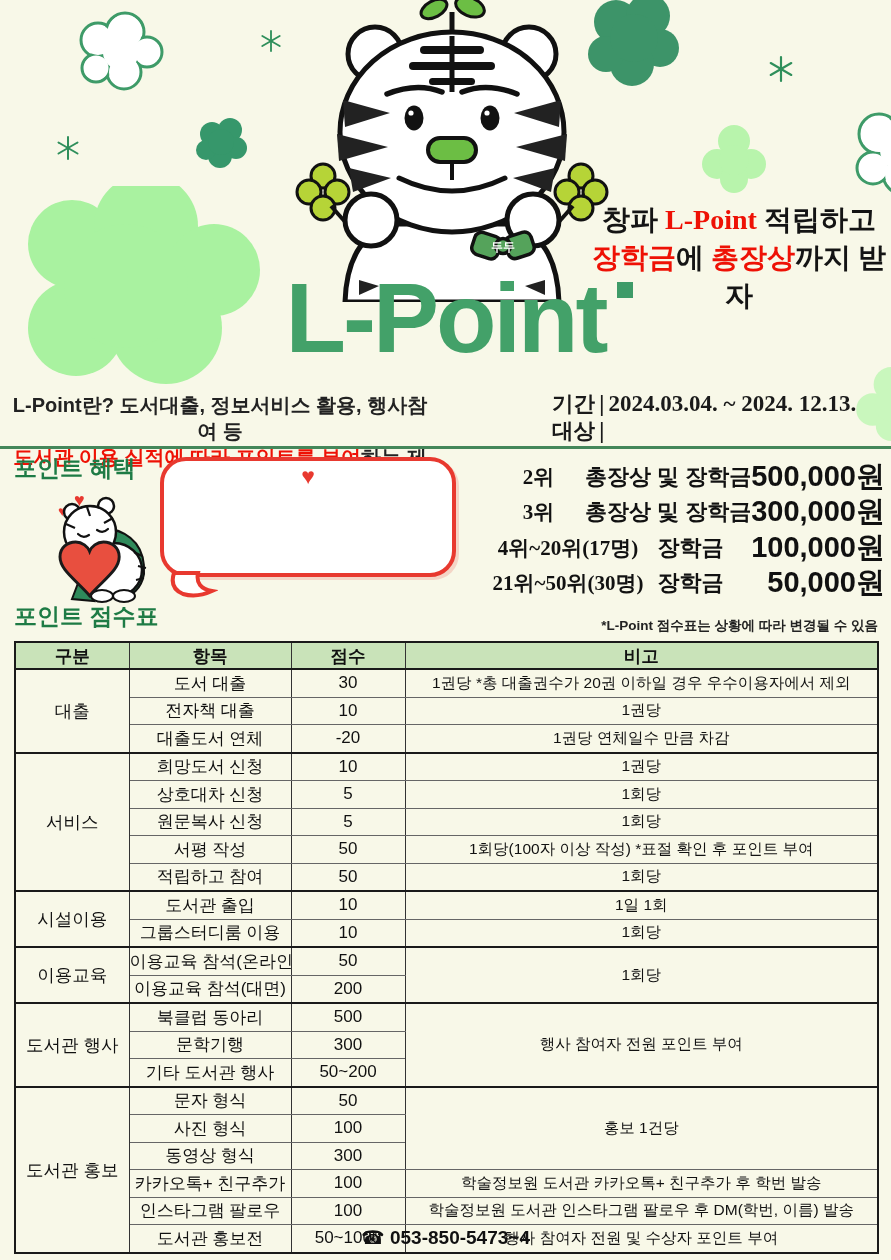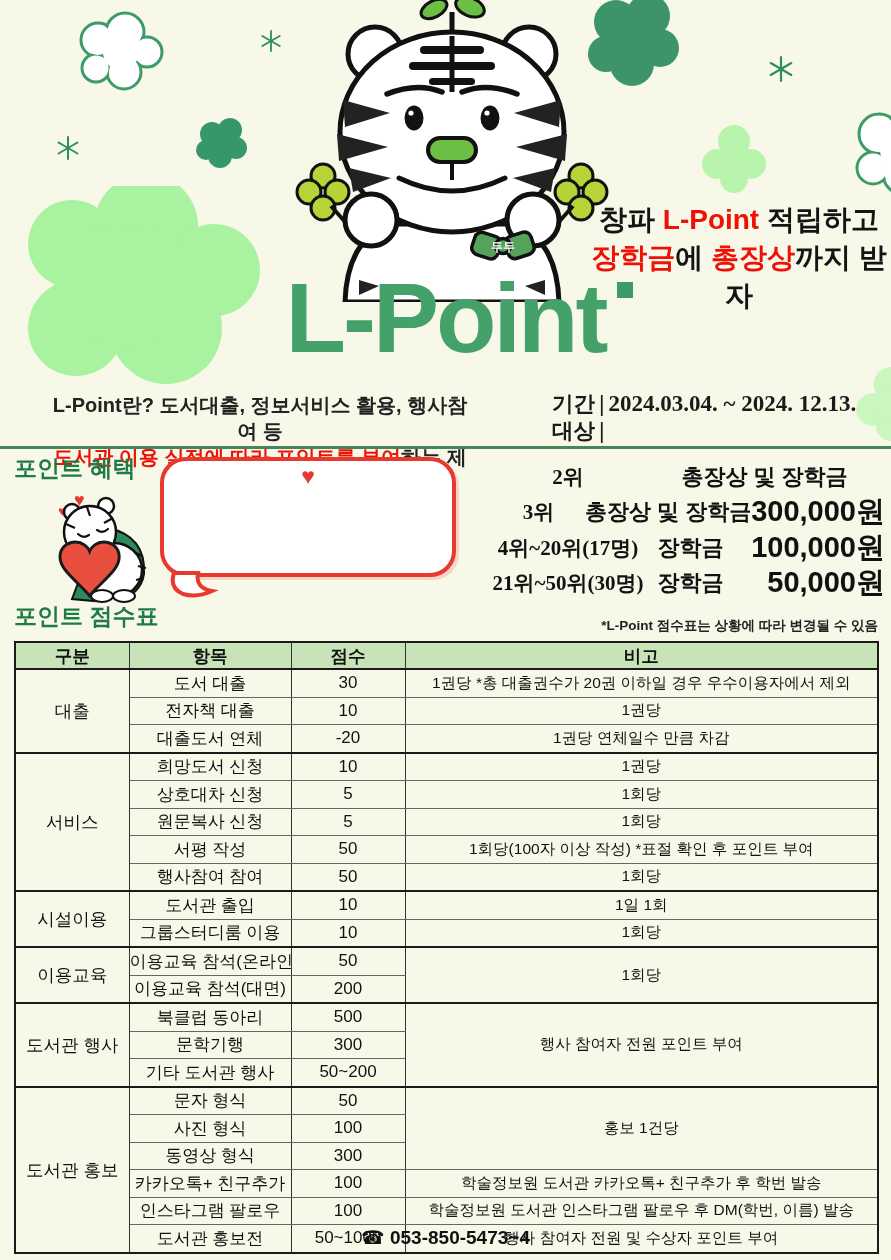--- a/index.html
+++ b/index.html
@@ -4,26 +4,26 @@
 <style>
   html,body{margin:0;padding:0;}
   body{font-family:"Liberation Sans","DejaVu Sans",sans-serif;}
   .poster{position:relative;width:891px;height:1260px;background:#F8F8E8;overflow:hidden;}
   .abs{position:absolute;}
 
   
   .main-title{left:0;top:268px;width:100%;text-align:center;font-weight:bold;
     font-size:99px;letter-spacing:-3px;color:#43A169;line-height:1;}
   .slogan{right:4px;top:201px;width:296px;text-align:center;font-size:28px;line-height:38px;
-    font-weight:800;color:#141414;}
+    font-weight:800;color:#141414;font-family:Liberation Serif, serif;}
   .red{color:#EE1105;}
 
   
   .desc{left:10px;top:392px;width:420px;text-align:center;font-size:20px;line-height:26px;
-    font-weight:600;color:#222;margin-left:40px;}
+    font-weight:600;color:#222;}
   .meta{left:552px;top:390px;font-size:21.5px;line-height:27px;color:#1a1a1a;font-weight:600;}
   .meta .row{display:flex;gap:4px;align-items:baseline;text-align:center;}
   .meta .bar{font-weight:400;}
   .meta .val-serif{font-family:"Liberation Serif","DejaVu Serif",serif;font-size:23px;font-weight:600;}
   .divider{left:0;top:446px;width:891px;height:2.5px;background:#44875A;}
 
   
   .section-heading{font-size:23px;font-weight:bold;color:#1E7B45;}
   .benefits-heading{left:14px;top:453px;}
   .bubble{left:160px;top:457px;width:288px;height:112px;background:#fff;
@@ -294,20 +294,21 @@
     <span class="heart">♥</span>
   </div>
   <svg class="abs bubble-tail" width="52" height="28" viewBox="0 0 52 28">
     <path d="M8,2 Q3,17 17,23 Q31,27 46,20 Q29,17 32,2 Z" fill="#fff" stroke="#E8392F" stroke-width="4"></path>
   </svg>
 
   <div class="abs prizes">
     <div class="prize-row">
       <span class="prize-rank">2위</span>
       <span class="prize-label">총장상 및 장학금</span>
+      <span class="prize-amount">500,000원</span>
     </div>
     <div class="prize-row">
       <span class="prize-rank">3위</span>
       <span class="prize-label">총장상 및 장학금</span>
       <span class="prize-amount">300,000원</span>
     </div>
     <div class="prize-row">
       <span class="prize-rank">4위~20위(17명)</span>
       <span class="prize-label">장학금</span>
       <span class="prize-amount">100,000원</span>
@@ -371,21 +372,21 @@
         <td>원문복사 신청</td>
         <td>5</td>
         <td class="note">1회당</td>
       </tr>
       <tr>
         <td>서평 작성</td>
         <td>50</td>
         <td class="note">1회당(100자 이상 작성) *표절 확인 후 포인트 부여</td>
       </tr>
       <tr>
-        <td>행사참여 참여</td>
+        <td>적립하고 참여</td>
         <td>50</td>
         <td class="note">1회당</td>
       </tr>
 
       <tr class="gs">
         <td class="cat" rowspan="2">시설이용</td>
         <td>도서관 출입</td>
         <td>10</td>
         <td class="note">1일 1회</td>
       </tr>

